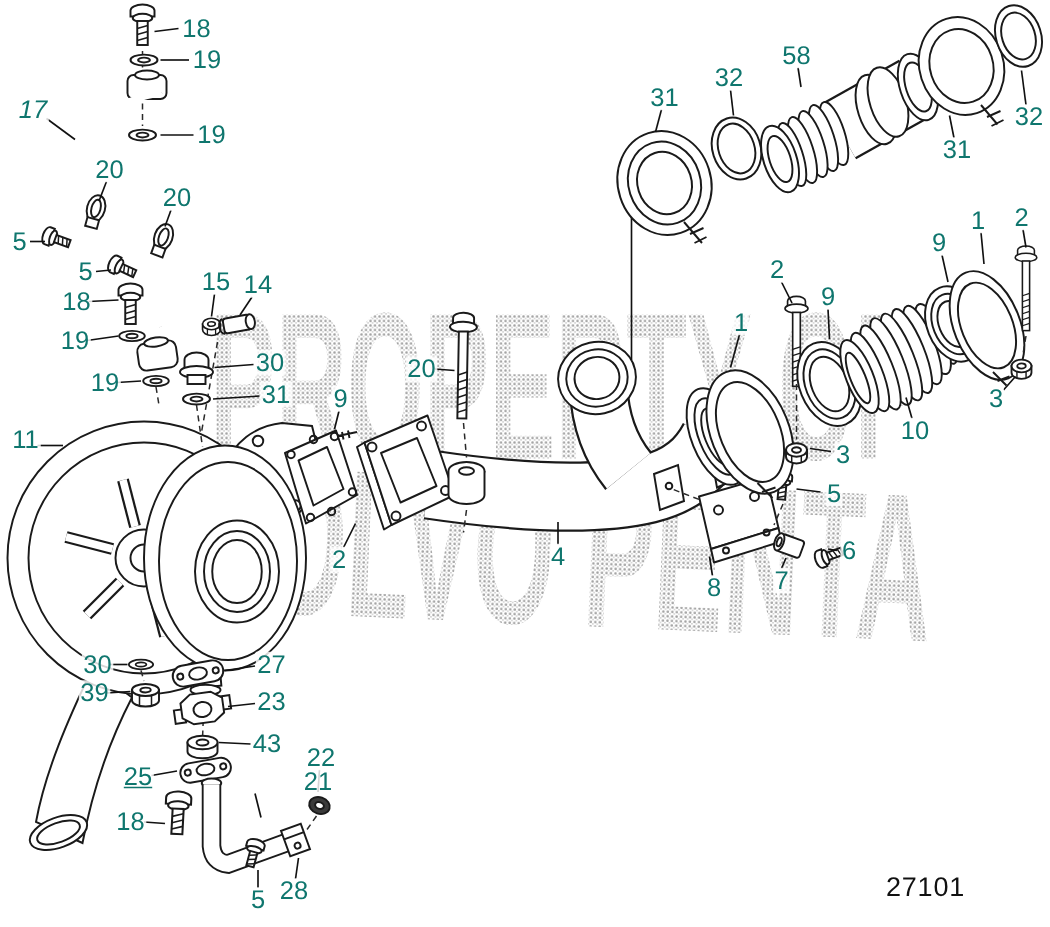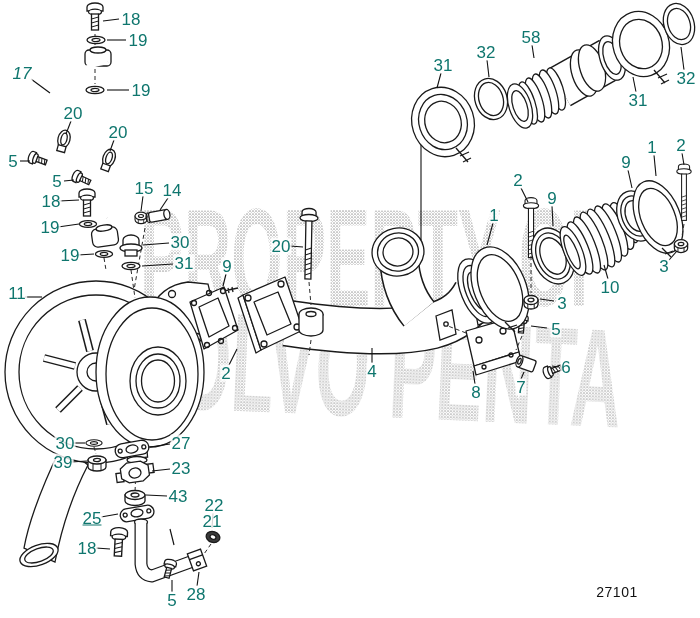--- a/index.html
+++ b/index.html
@@ -8,21 +8,21 @@
   #art{position:absolute;left:0;top:0;}
   .ln{stroke:#1a1a1a;stroke-width:1.3;fill:none;}
   .th{stroke:#1a1a1a;stroke-width:1;fill:none;}
   .wt{stroke:#1a1a1a;stroke-width:1.3;fill:#fff;}
   .dash{stroke:#2a2a2a;stroke-width:1;fill:none;stroke-dasharray:4 3;}
   .ldr{stroke:#111;stroke-width:1.1;fill:none;}
   .wm{font-family:"Liberation Sans",sans-serif;font-weight:bold;}
   .callout{position:absolute;transform:translate(-50%,-50%);font-size:17px;color:#0f766e;
            line-height:1;white-space:nowrap;background:rgba(255,255,255,0.82);padding:0 1px;}
   #fig-number{position:absolute;left:617px;top:592px;transform:translate(-50%,-50%);
-              font-size:14px;color:#111;letter-spacing:0.5px;}
+              font-size:18px;color:#111;letter-spacing:0.5px;}
 </style>
 </head>
 <body>
 
 <div id="stage">
 
 <svg id="art" width="700" height="618" viewBox="0 0 700 618">
   <defs>
     <pattern id="stip" width="3" height="3" patternUnits="userSpaceOnUse">
       <circle cx="1" cy="1" r="0.85" fill="#9d9d9d"></circle>

